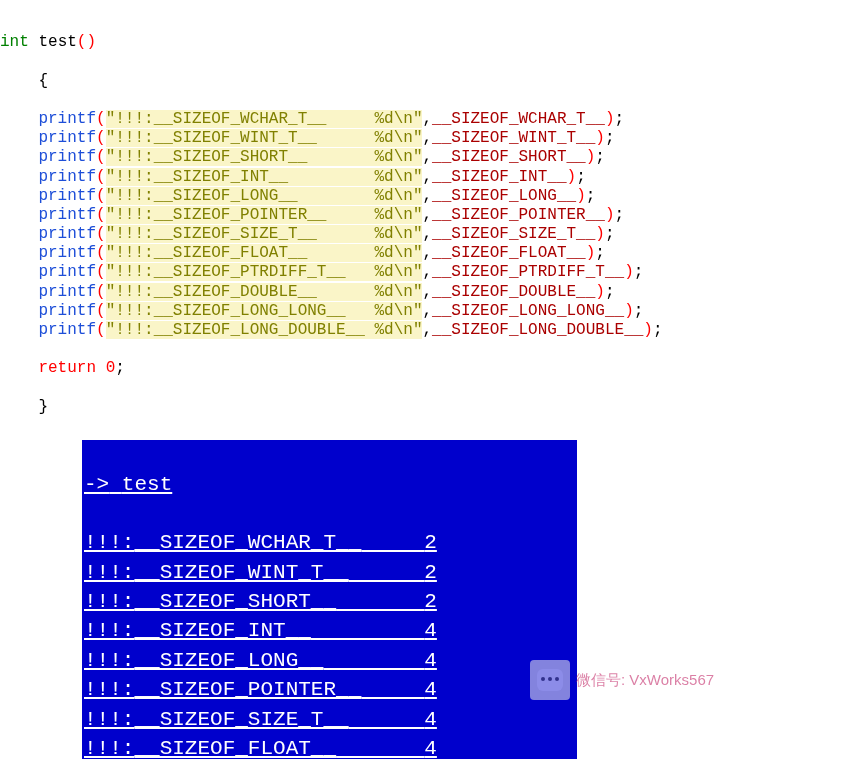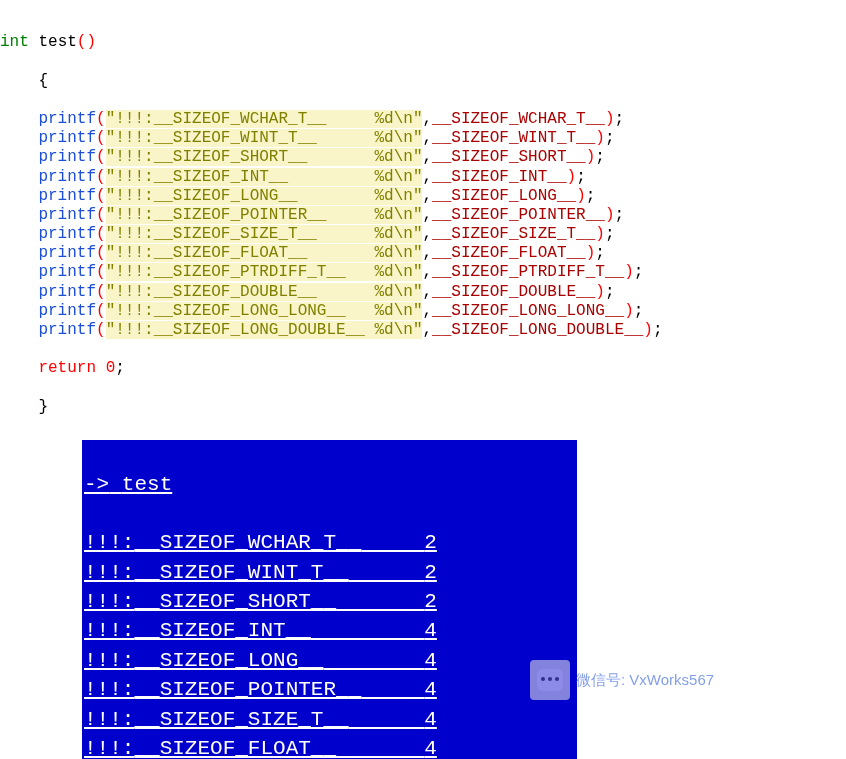--- a/index.html
+++ b/index.html
@@ -40,21 +40,21 @@
   .underline-seg { text-decoration: underline; text-decoration-thickness: 1px; text-underline-offset: 2px; }
 
   .watermark {
     position: absolute;
     left: 530px;
     top: 660px;
     display: flex;
     align-items: center;
     gap: 6px;
     opacity: 0.55;
-    color: #1d4ed8;
+    color: #be185d;
     font-family: "Microsoft YaHei", sans-serif;
     font-size: 15px;
     pointer-events: none;
   }
   .wm-box {
     width: 40px; height: 40px;
     background:#eee;
     border-radius:4px;
     display:flex; align-items:center; justify-content:center;
     position:relative;

